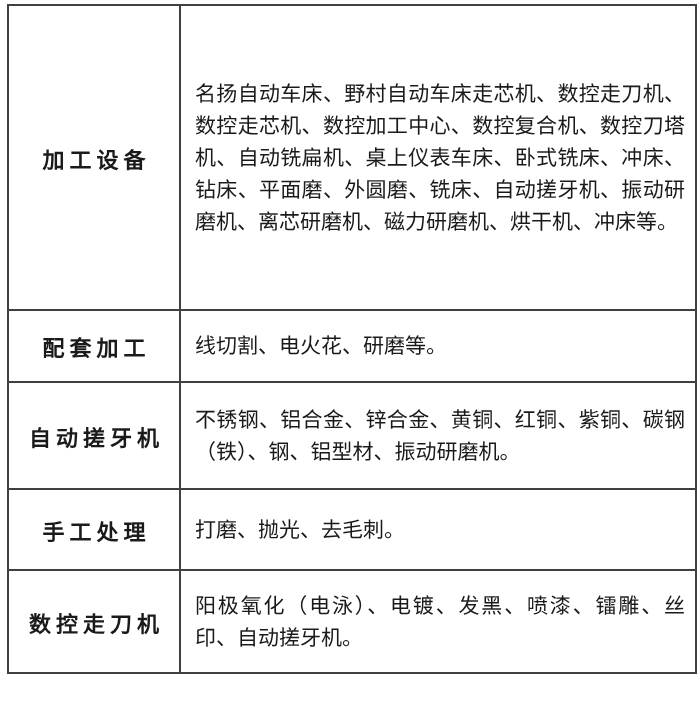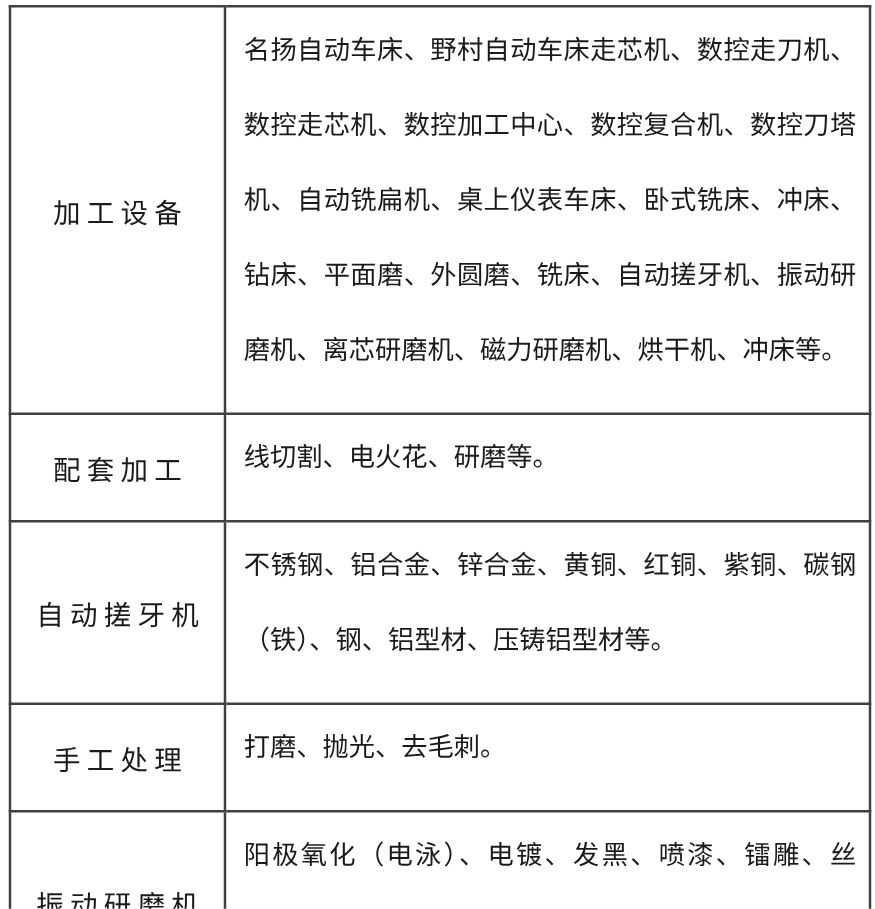--- a/index.html
+++ b/index.html
@@ -28,26 +28,27 @@
     vertical-align: middle;
     overflow: hidden;
   }
   td.label-cell {
     width: 172px;
     text-align: center;
     font-size: 22px;
     letter-spacing: 5px;
     text-indent: 5px;
     white-space: nowrap;
+    font-weight: bold;
   }
   td.content-cell {
     font-size: 21px;
-    line-height: 60px;
+    line-height: 32px;
     text-align: justify;
-    padding: 4px 10px 20px 14px;
+    padding: 4px 10px 4px 14px;
   }
   tr.row-equipment   { height: 305px; }
   tr.row-supporting  { height: 72px; border-radius: 17px; }
   tr.row-materials   { height: 107px; }
   tr.row-manual      { height:  81px; }
   tr.row-surface     { height: 103px; }
 </style>
 </head>
 <body>
 
@@ -60,24 +61,24 @@
     <tr class="row-equipment">
       <td class="label-cell">加工设备</td>
       <td class="content-cell">名扬自动车床、野村自动车床走芯机、数控走刀机、数控走芯机、数控加工中心、数控复合机、数控刀塔机、自动铣扁机、桌上仪表车床、卧式铣床、冲床、钻床、平面磨、外圆磨、铣床、自动搓牙机、振动研磨机、离芯研磨机、磁力研磨机、烘干机、冲床等。</td>
     </tr>
     <tr class="row-supporting">
       <td class="label-cell">配套加工</td>
       <td class="content-cell">线切割、电火花、研磨等。</td>
     </tr>
     <tr class="row-materials">
       <td class="label-cell">自动搓牙机</td>
-      <td class="content-cell">不锈钢、铝合金、锌合金、黄铜、红铜、紫铜、碳钢（铁）、钢、铝型材、压铸铝型材等。</td>
+      <td class="content-cell">不锈钢、铝合金、锌合金、黄铜、红铜、紫铜、碳钢（铁）、钢、铝型材、振动研磨机。</td>
     </tr>
     <tr class="row-manual">
       <td class="label-cell">手工处理</td>
       <td class="content-cell">打磨、抛光、去毛刺。</td>
     </tr>
     <tr class="row-surface">
-      <td class="label-cell">振动研磨机</td>
+      <td class="label-cell">数控走刀机</td>
       <td class="content-cell">阳极氧化（电泳）、电镀、发黑、喷漆、镭雕、丝印、自动搓牙机。</td>
     </tr>
   </tbody>
 </table>
 
 </body></html>

